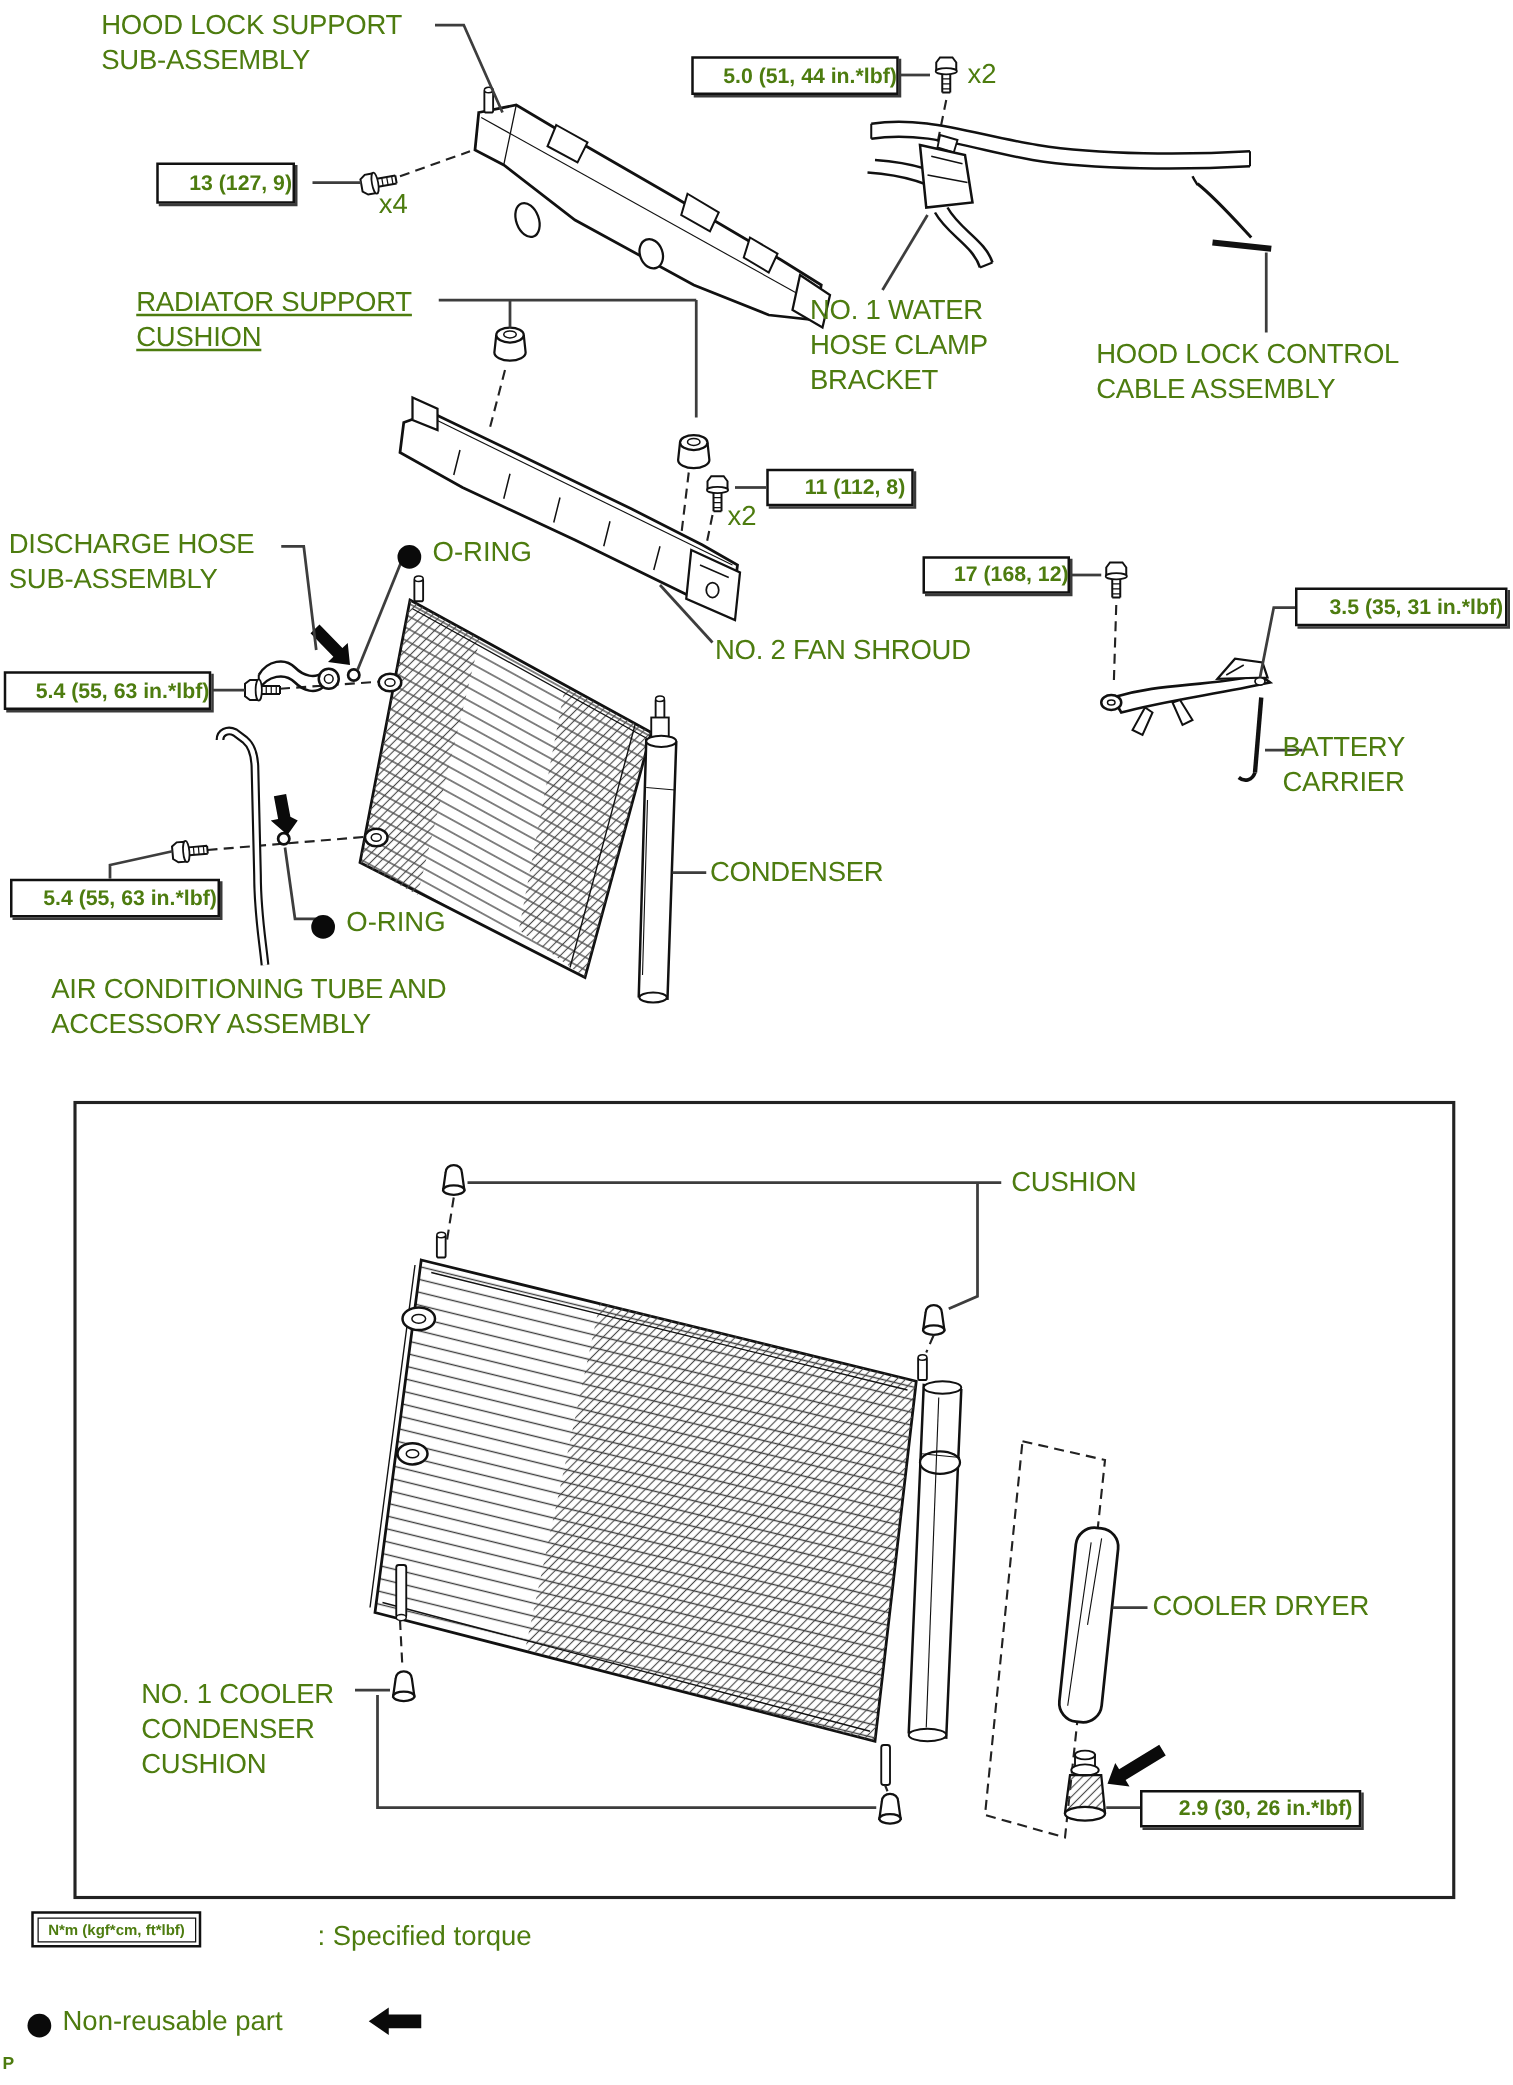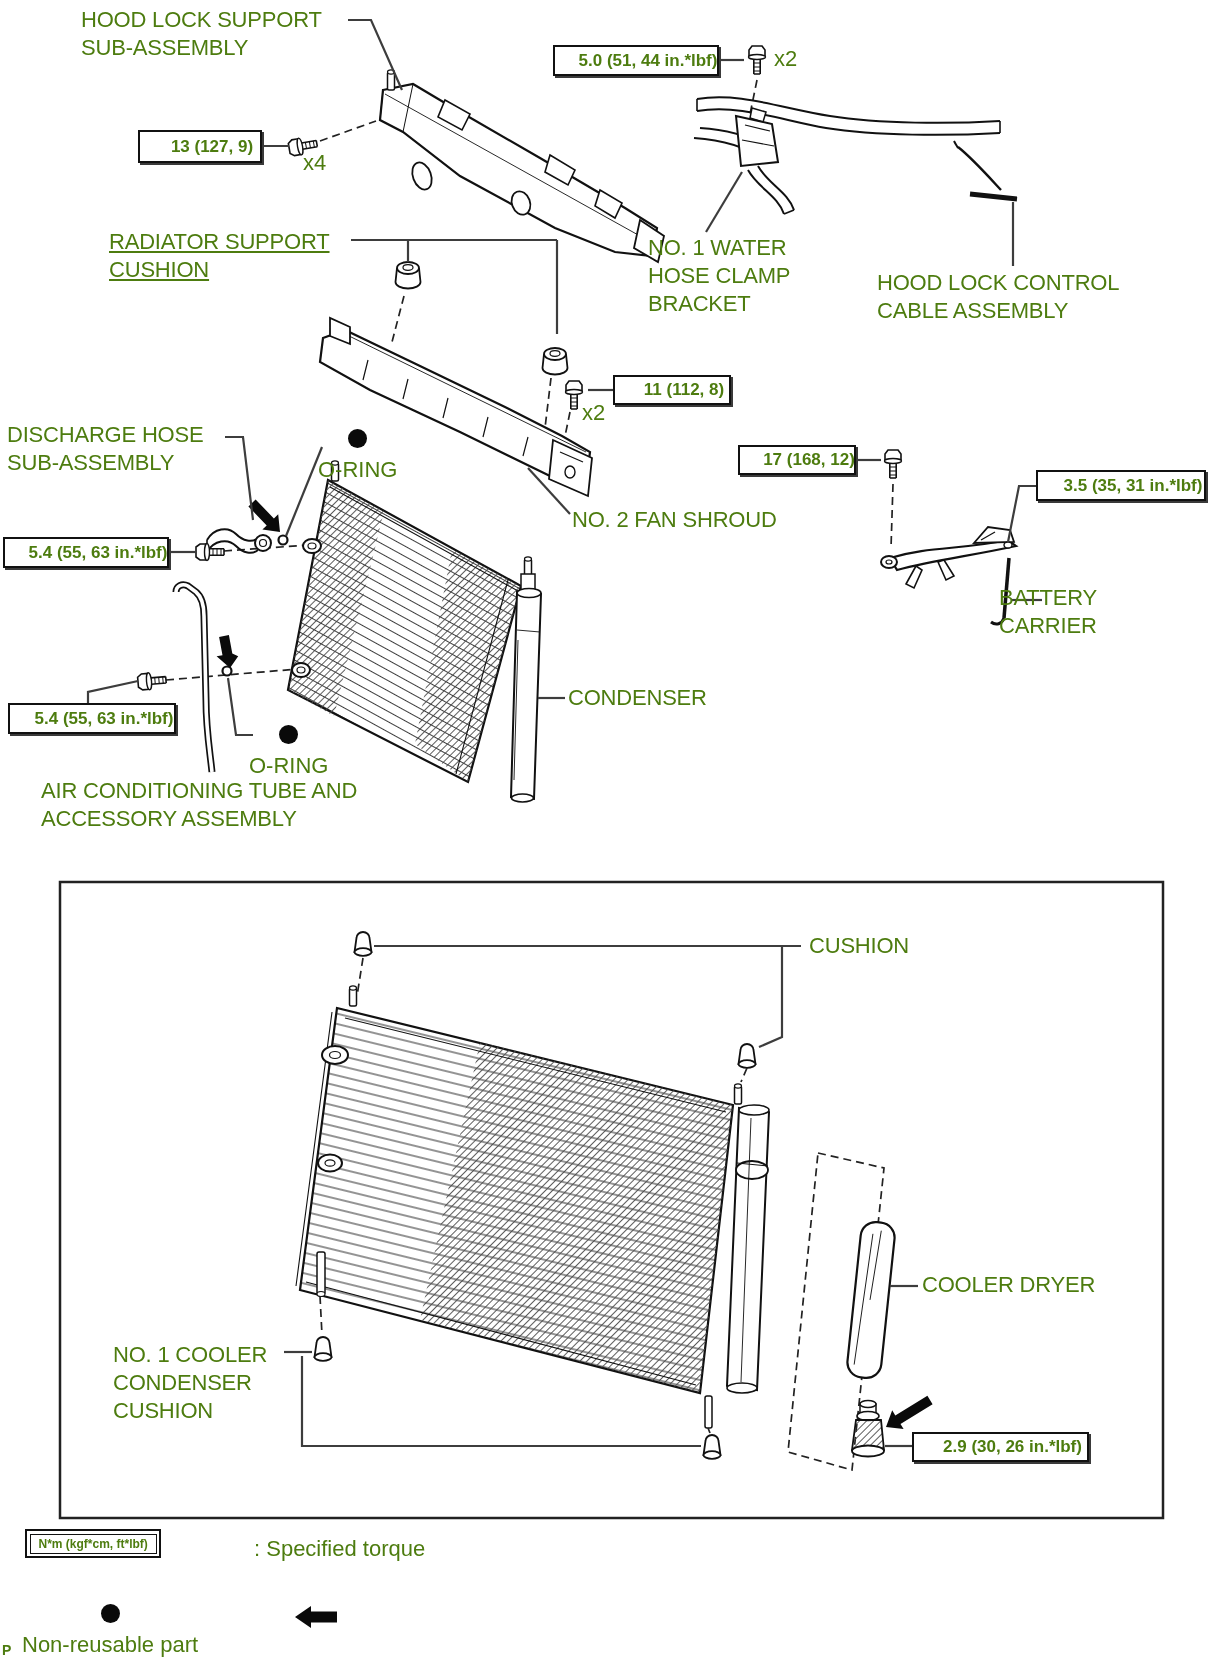--- a/index.html
+++ b/index.html
@@ -4,21 +4,21 @@
 <style>
   html,body{margin:0;padding:0;background:#fff;}
   #page{position:relative;width:1210px;height:1668px;background:#fff;overflow:hidden;
         font-family:"Liberation Sans",sans-serif;color:#4d7c0f;}
   #art{position:absolute;left:0;top:0;width:1210px;height:1668px;}
   .lbl{position:absolute;font-size:22px;line-height:28px;letter-spacing:-0.2px;white-space:nowrap;}
   .lbl .line{display:block;}
   .tq{position:absolute;box-sizing:border-box;border:2.5px solid #111;background:#fff;
       display:flex;align-items:center;justify-content:center;font-weight:bold;
       font-size:17px;white-space:nowrap;box-shadow:2px 2px 0 0 #3a3a3a;padding-left:24px;}
-  .dotlbl{position:absolute;display:flex;align-items:center;gap:9px;font-size:22px;white-space:nowrap;flex-direction:column;}
+  .dotlbl{position:absolute;display:flex;align-items:flex-end;gap:9px;font-size:22px;white-space:nowrap;}
   .dot{display:inline-block;width:19px;height:19px;border-radius:50%;background:#0a0a0a;flex:0 0 auto;}
   .legendbox{position:absolute;box-sizing:border-box;border:2px solid #111;padding:2.5px;background:#fff;}
   .legendbox .inner{display:block;border:1.5px solid #111;padding:2px 8px;font-weight:bold;font-size:12px;white-space:nowrap;}
   .cap{position:absolute;font-size:22px;white-space:nowrap;}
   .pmark{position:absolute;font-size:14px;font-weight:bold;}
 </style>
 </head>
 <body>
 
 <div id="page">
@@ -259,21 +259,21 @@
   </g>
 
   <polygon fill="#0a0a0a" points="295,1617 311,1606 311,1611.5 337,1611.5 337,1622.5 311,1622.5 311,1628"></polygon>
 </svg>
 
 <div class="lbl" style="left:81px;top:6px;">
   <span class="line">HOOD LOCK SUPPORT</span>
   <span class="line">SUB-ASSEMBLY</span>
 </div>
 
-<div class="tq" style="left:138px;top:130px;width:124px;height:33px;">13 (127, 9)</div>
+<div class="tq" style="left:125px;top:130px;width:111px;height:33px;">13 (127, 9)</div>
 <div class="cap" style="left:303px;top:150px;">x4</div>
 
 <div class="tq" style="left:553px;top:45px;width:166px;height:31px;">5.0 (51, 44 in.*lbf)</div>
 <div class="cap" style="left:774px;top:46px;">x2</div>
 
 <div class="lbl" style="left:109px;top:228px;text-decoration:underline;">
   <span class="line">RADIATOR SUPPORT</span>
   <span class="line">CUSHION</span>
 </div>
 
@@ -299,21 +299,21 @@
 <div class="lbl" style="left:7px;top:421px;">
   <span class="line">DISCHARGE HOSE</span>
   <span class="line">SUB-ASSEMBLY</span>
 </div>
 
 <div class="lbl" style="left:572px;top:506px;">NO. 2 FAN SHROUD</div>
 
 <div class="tq" style="left:738px;top:445px;width:118px;height:30px;">17 (168, 12)</div>
 <div class="tq" style="left:1036px;top:470px;width:170px;height:31px;">3.5 (35, 31 in.*lbf)</div>
 
-<div class="lbl" style="left:999px;top:584px;">
+<div class="lbl" style="left:1026px;top:584px;">
   <span class="line">BATTERY</span>
   <span class="line">CARRIER</span>
 </div>
 
 <div class="tq" style="left:3px;top:537px;width:166px;height:31px;">5.4 (55, 63 in.*lbf)</div>
 
 <div class="lbl" style="left:568px;top:684px;">CONDENSER</div>
 
 <div class="tq" style="left:8px;top:703px;width:168px;height:31px;">5.4 (55, 63 in.*lbf)</div>
 

